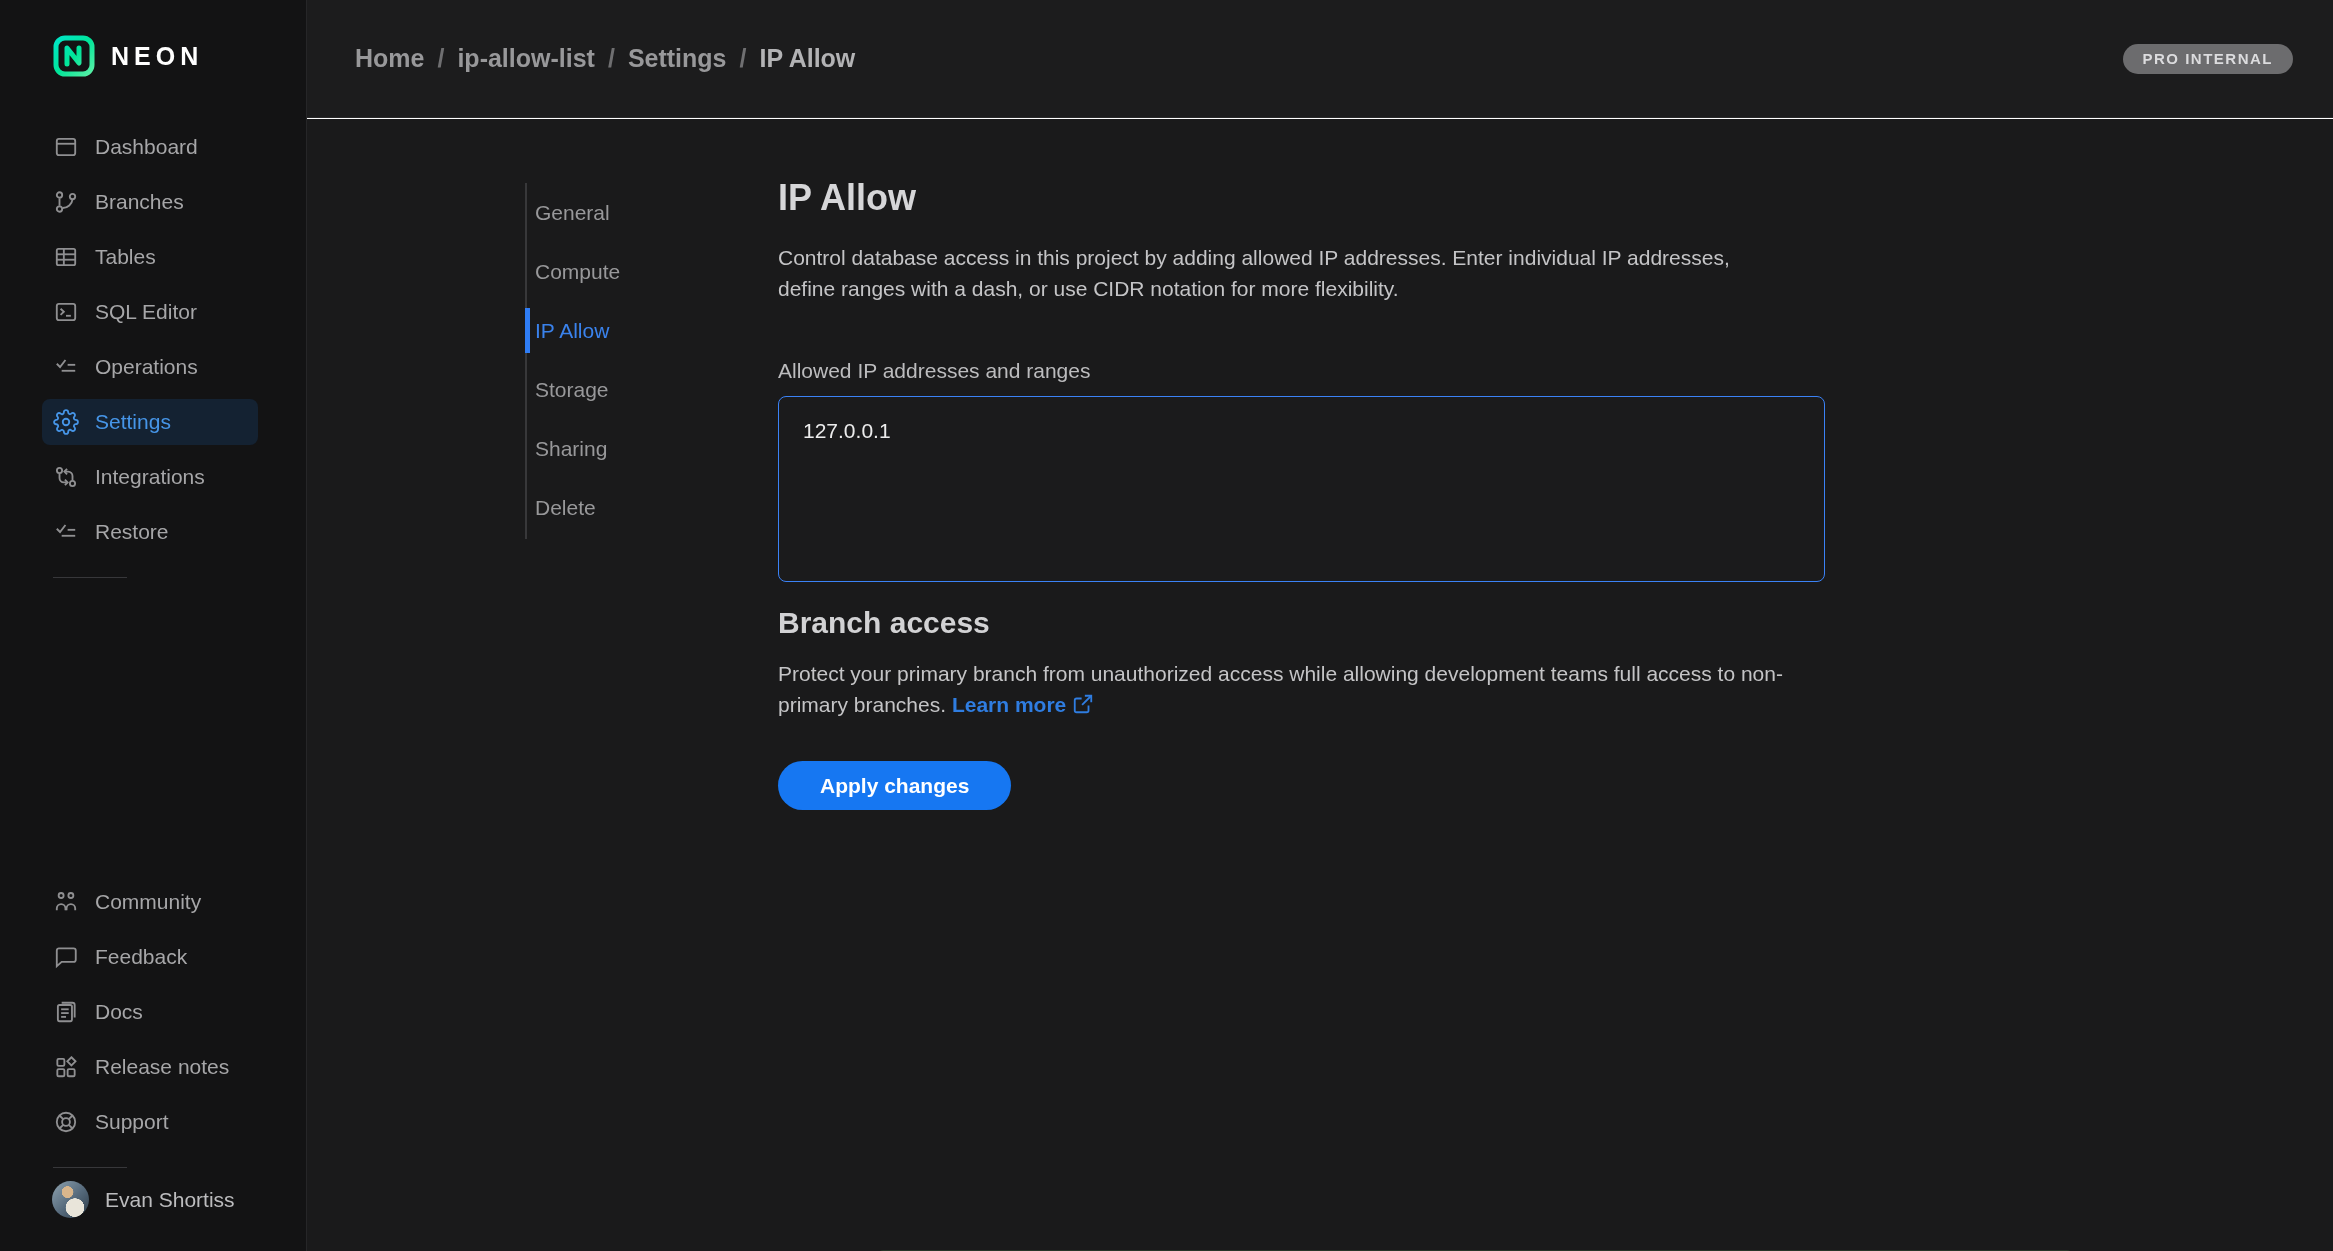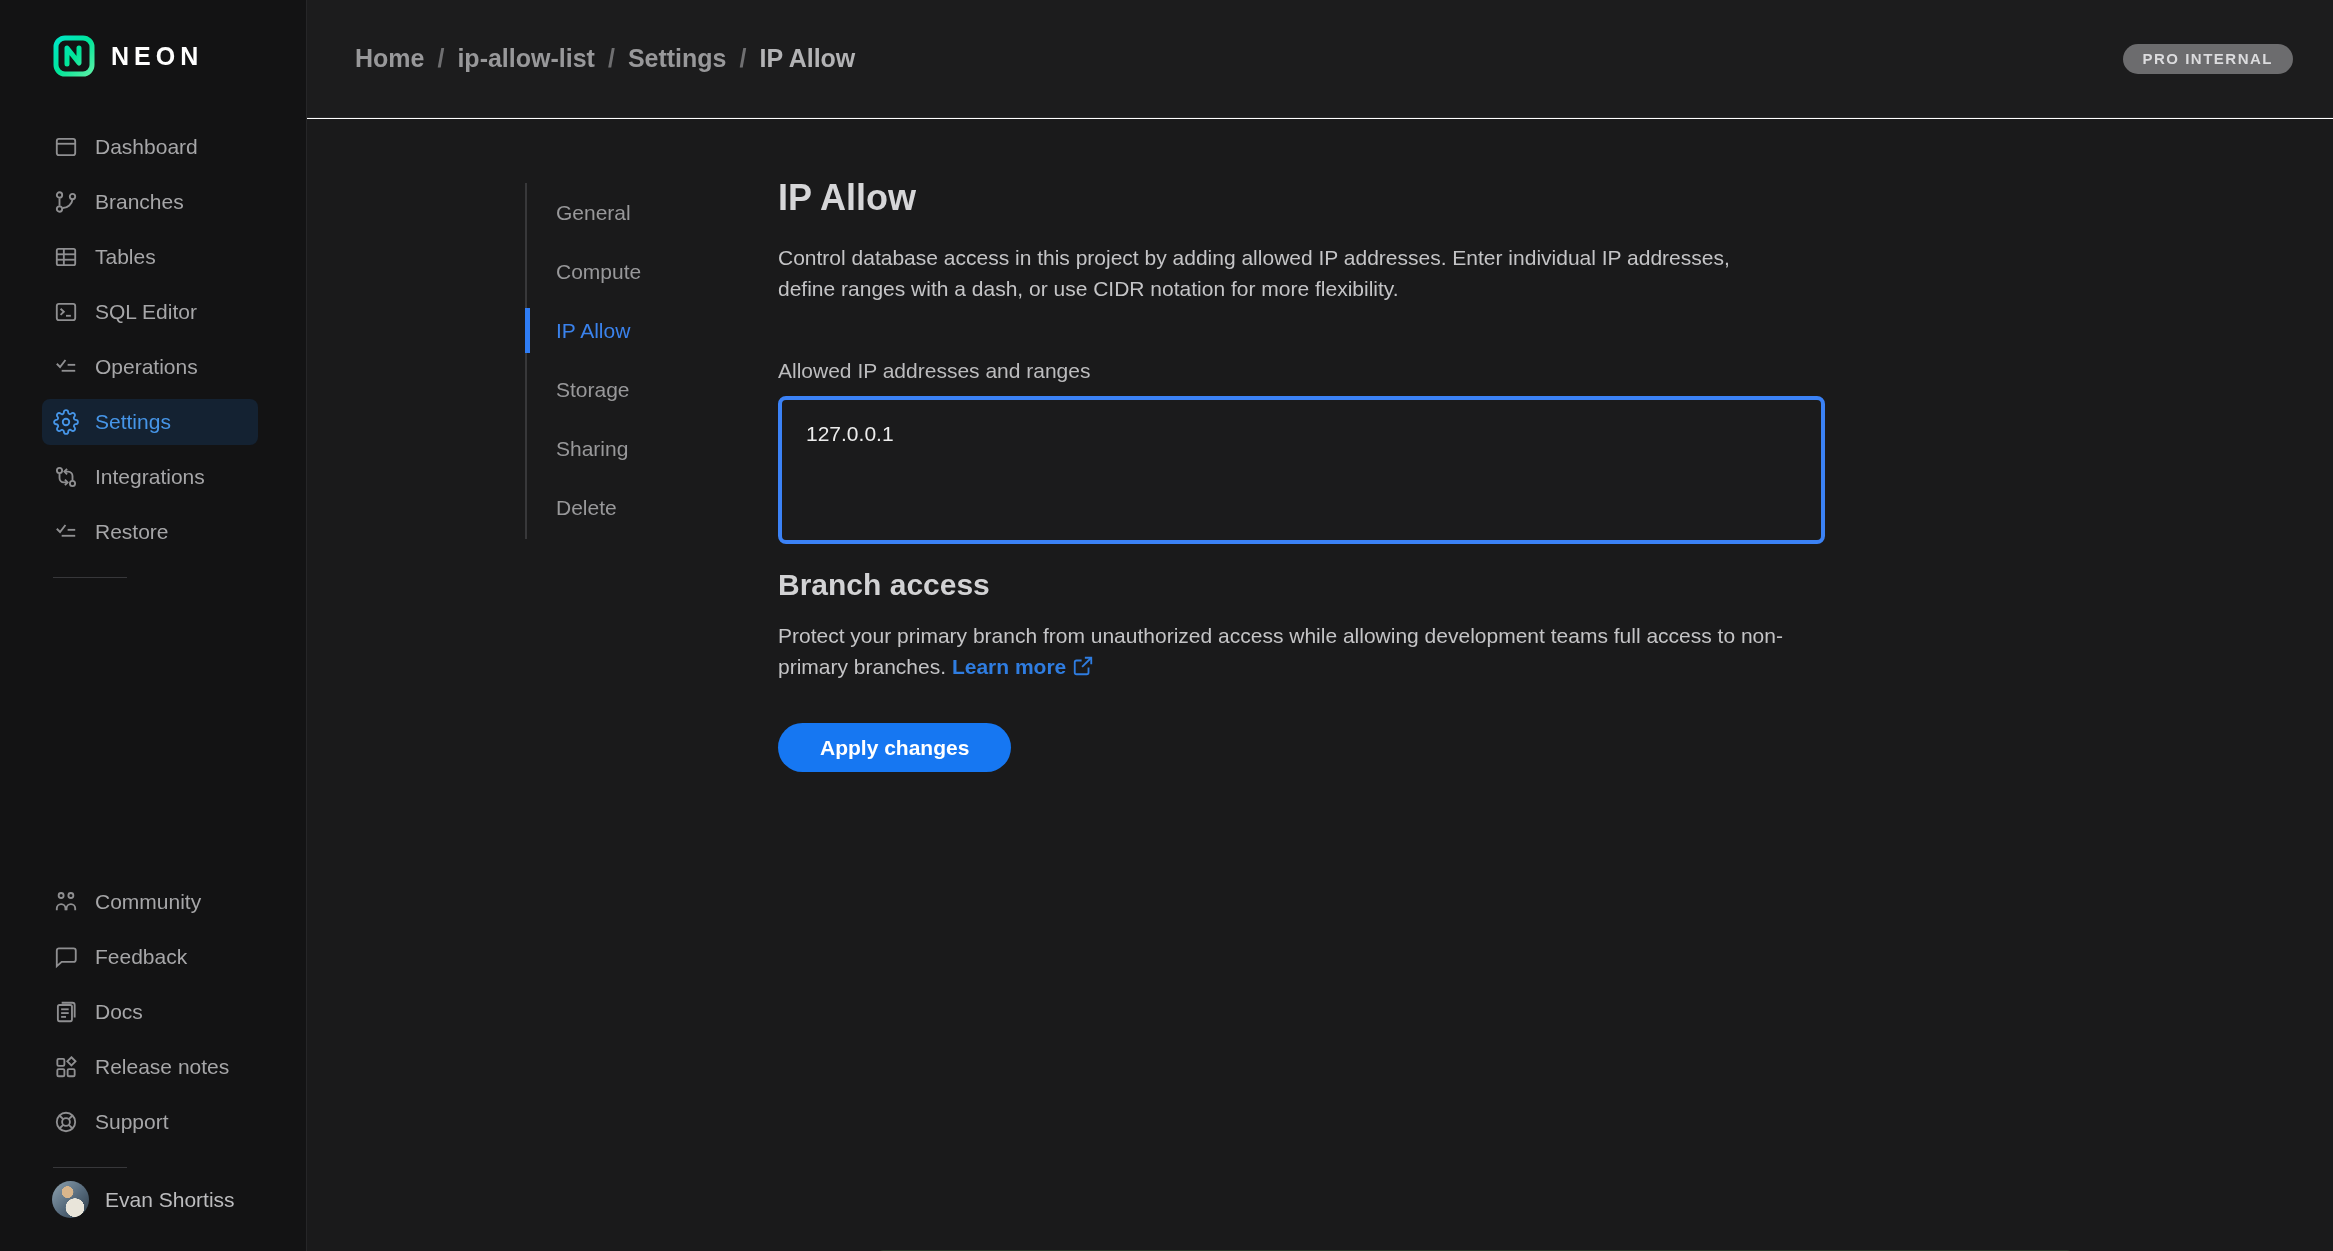--- a/index.html
+++ b/index.html
@@ -56,36 +56,36 @@
     background:#6c6c6e; color:#dcdcde; font-size:15px; font-weight:700;
     letter-spacing:1.5px; display:flex; align-items:center;
   }
 
   
   .content { position:absolute; left:307px; top:119px; right:0; bottom:0; background:#1a1a1b; display:flex; }
 
   .subnav { margin-left:218px; margin-top:64px; width:176px; height:356px; border-left:2px solid #38383a; }
   .subnav-item {
     position:relative; height:59px; display:flex; align-items:center;
-    padding-left:29px; font-size:21px; color:#98989a; cursor:pointer;
+    padding-left:8px; font-size:21px; color:#98989a; cursor:pointer;
   }
   .subnav-item.active { color:#3a82ec; }
   .subnav-item.active::before {
     content:""; position:absolute; left:-2px; top:7px; bottom:7px; width:5px; background:#2f7df5;
   }
 
   .main-col { margin-left:77px; padding-top:57px; width:1047px; }
   .h1 { color:#d6d6d8; font-size:36px; font-weight:700; line-height:44px; margin-bottom:22px; }
   .desc { color:#c4c4c6; font-size:21px; line-height:31px; max-width:995px; }
   .p1 { margin-bottom:54px; }
 
   .field-label { color:#bcbcbe; font-size:21px; line-height:26px; margin-bottom:12px; }
   .ip-textarea {
-    display:block; width:1047px; height:148px; resize:none;
-    background:#1b1b1c; border:4px solid #3b82f6; border-radius:8px;
+    display:block; width:1047px; height:186px; resize:none;
+    background:#1b1b1c; border:1px solid #3b82f6; border-radius:8px;
     color:#ececec; font-size:21px; font-family:"Liberation Sans","DejaVu Sans",sans-serif;
     padding:22px 24px; outline:none;
   }
   .field-help { color:#8b8b8d; font-size:20px; line-height:24px; margin-top:8px; }
 
   .h2 { color:#d2d2d4; font-size:30px; font-weight:700; line-height:30px; margin-top:26px; margin-bottom:20px; }
   .p2 { max-width:1025px; }
   .link { color:#2f7de1; font-weight:700; text-decoration:none; cursor:pointer; white-space:nowrap; }
   .ext-ic { display:inline-block; width:22px; height:22px; vertical-align:-3px; margin-left:6px; color:#2f7de1; }
 

